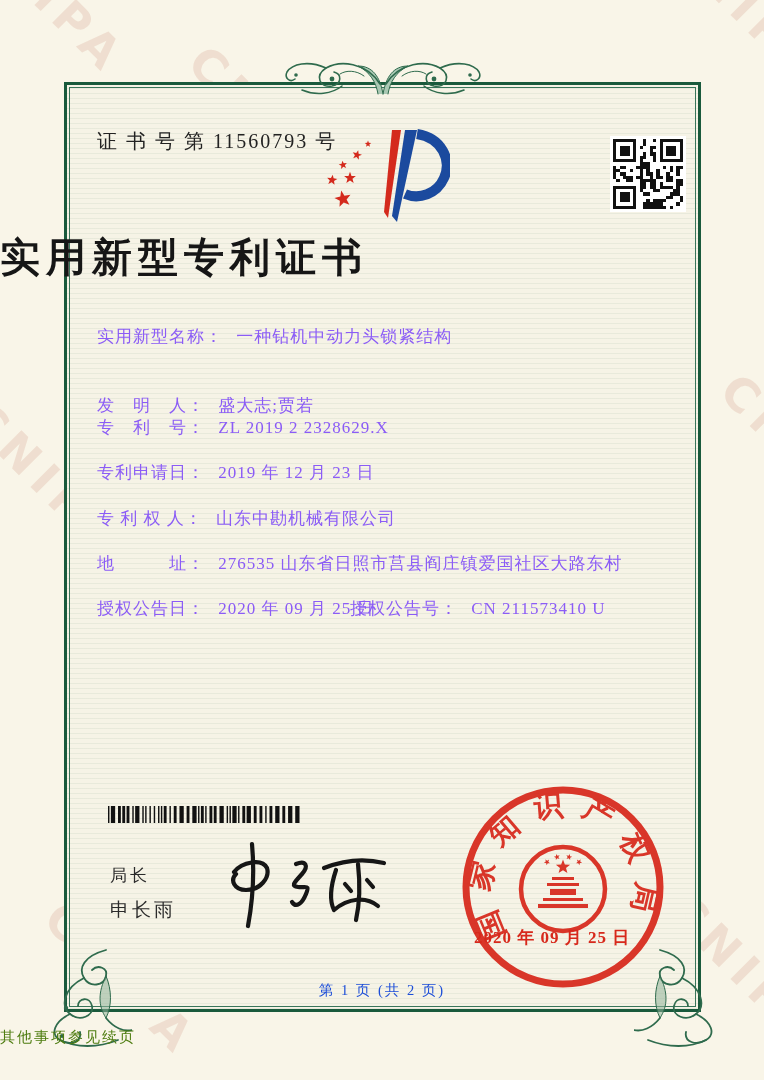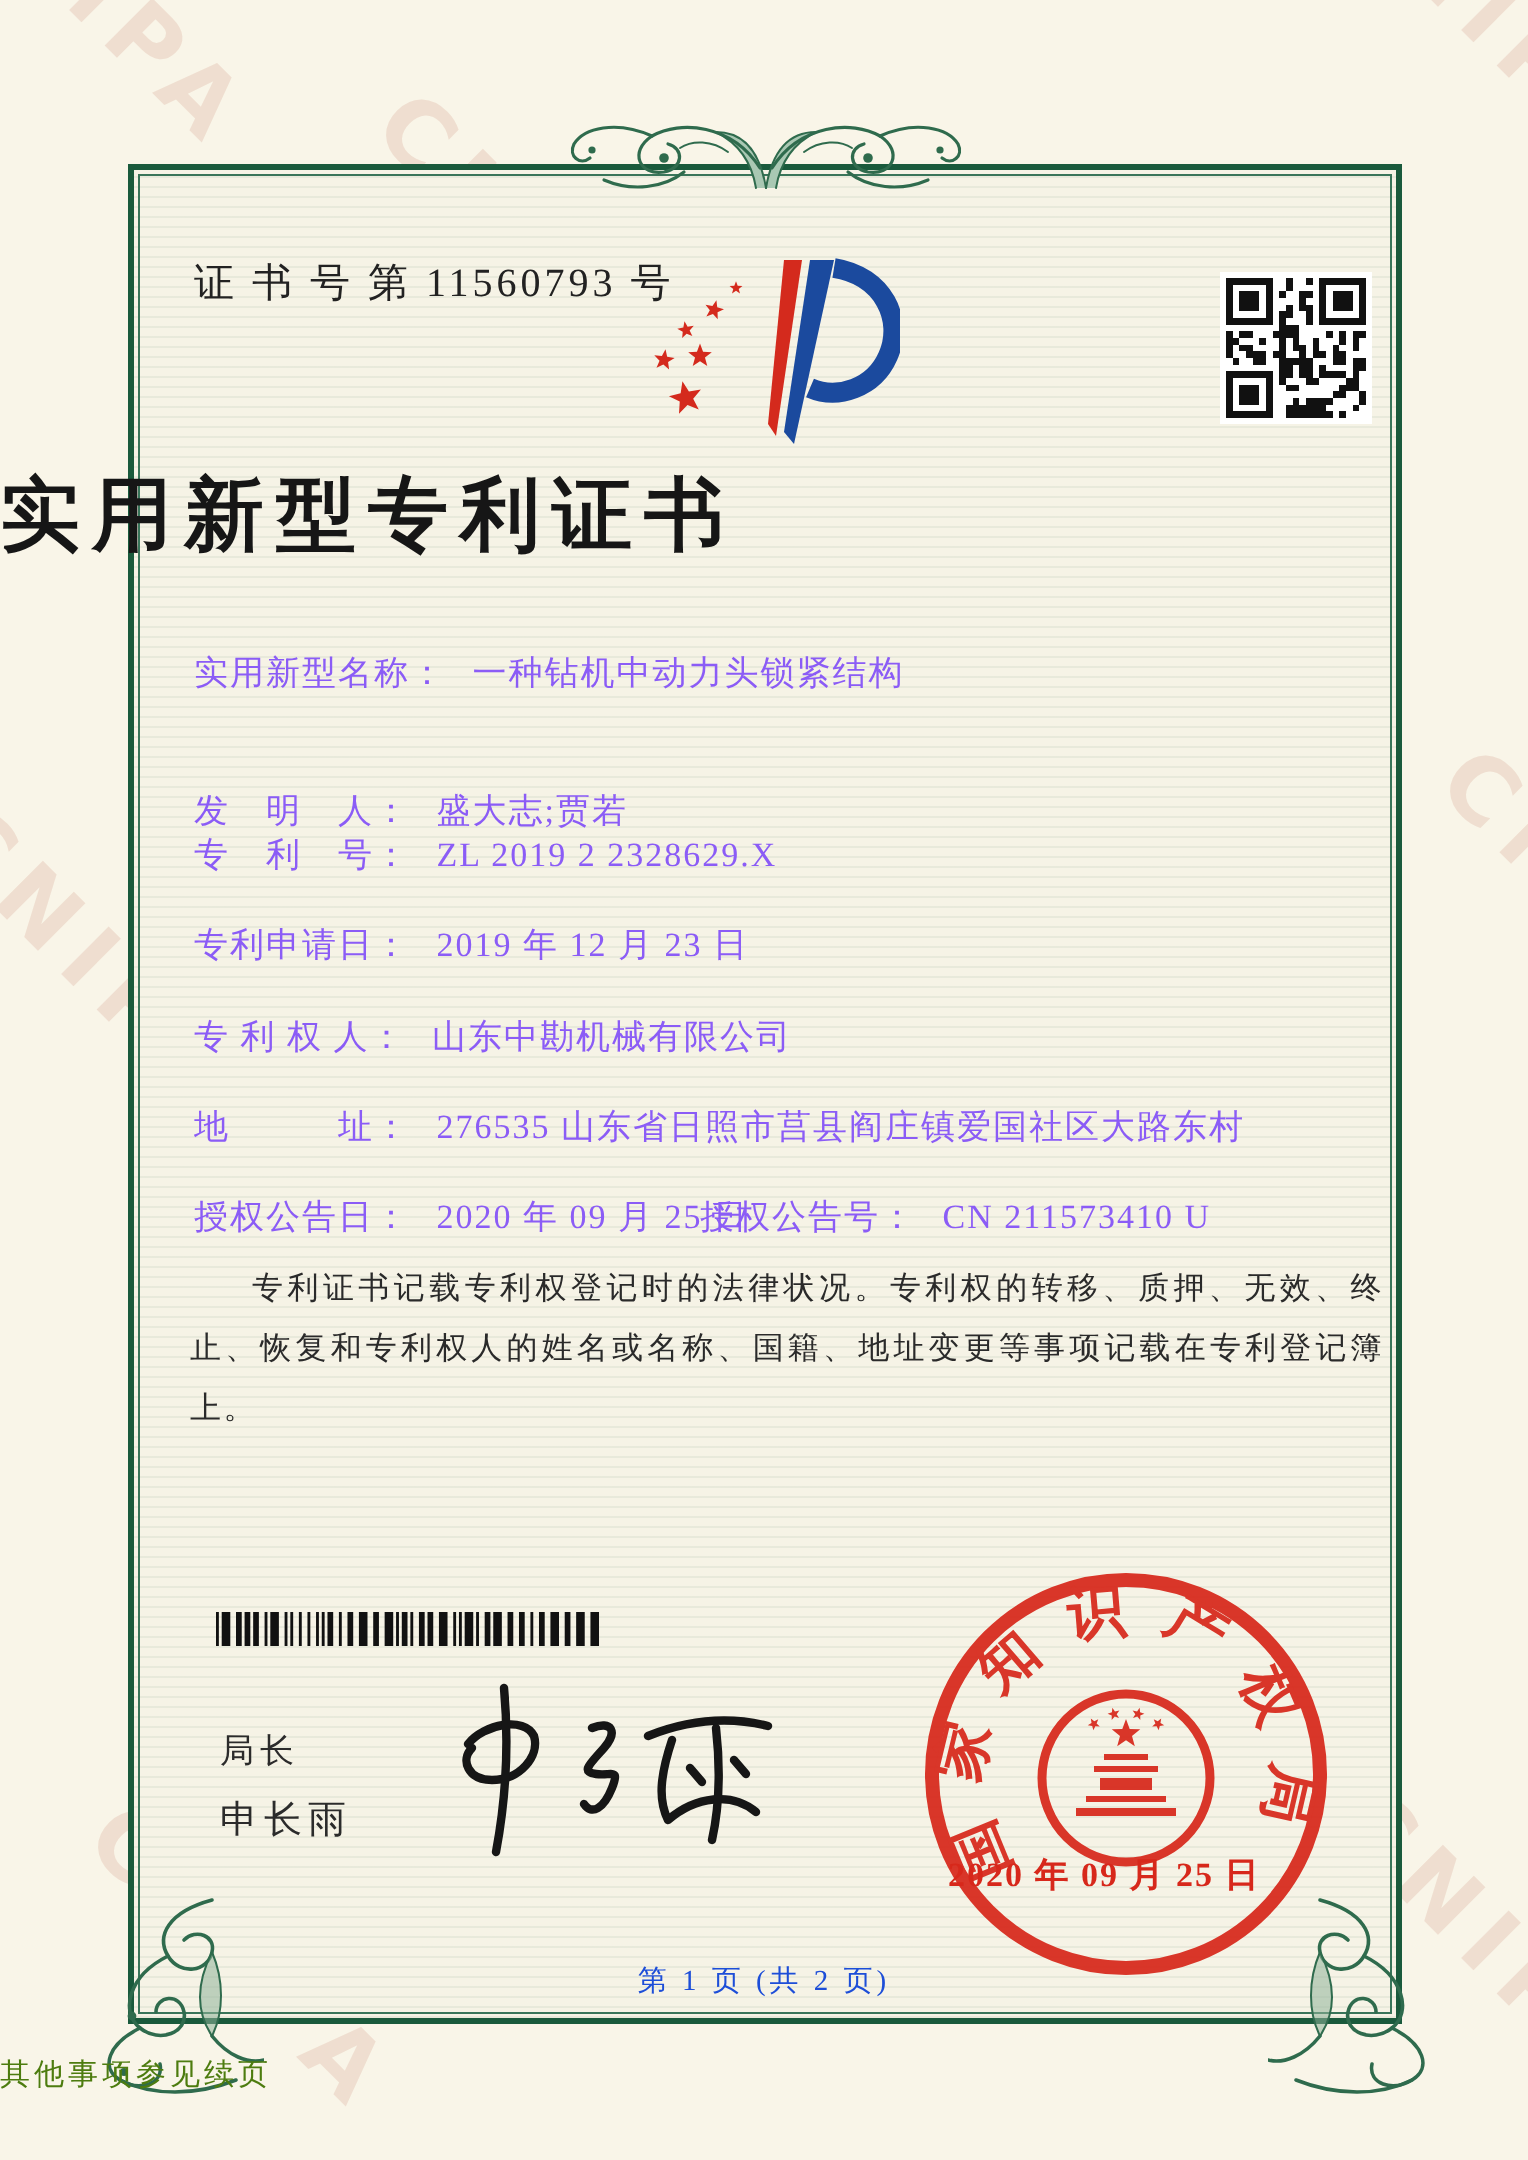--- a/index.html
+++ b/index.html
@@ -303,21 +303,20 @@
 <div class="field-row" style="top:597px;">
   <span class="field-label">授权公告日：</span>
   <span class="field-value">2020 年 09 月 25 日</span>
   <span class="pair2">
     <span class="field-label">授权公告号：</span>
     <span class="field-value">CN 211573410 U</span>
   </span>
 </div>
 
 <div class="paras">
-  <p>专利证书记载专利权登记时的法律状况。专利权的转移、质押、无效、终止、恢复和专利权人的姓名或名称、国籍、地址变更等事项记载在专利登记簿上。</p>
 </div>
 
 <svg class="barcode" id="barcodeSvg" viewBox="0 0 96 17" preserveAspectRatio="none">
     <rect x="0" y="0" width="0.7" height="17" fill="#111"></rect>
     <rect x="1.4" y="0" width="2.0999999999999996" height="17" fill="#111"></rect>
     <rect x="4.9" y="0" width="1.4" height="17" fill="#111"></rect>
     <rect x="7" y="0" width="1.4" height="17" fill="#111"></rect>
     <rect x="9.1" y="0" width="1.4" height="17" fill="#111"></rect>
     <rect x="11.899999999999999" y="0" width="0.7" height="17" fill="#111"></rect>
     <rect x="13.299999999999999" y="0" width="2.0999999999999996" height="17" fill="#111"></rect>

